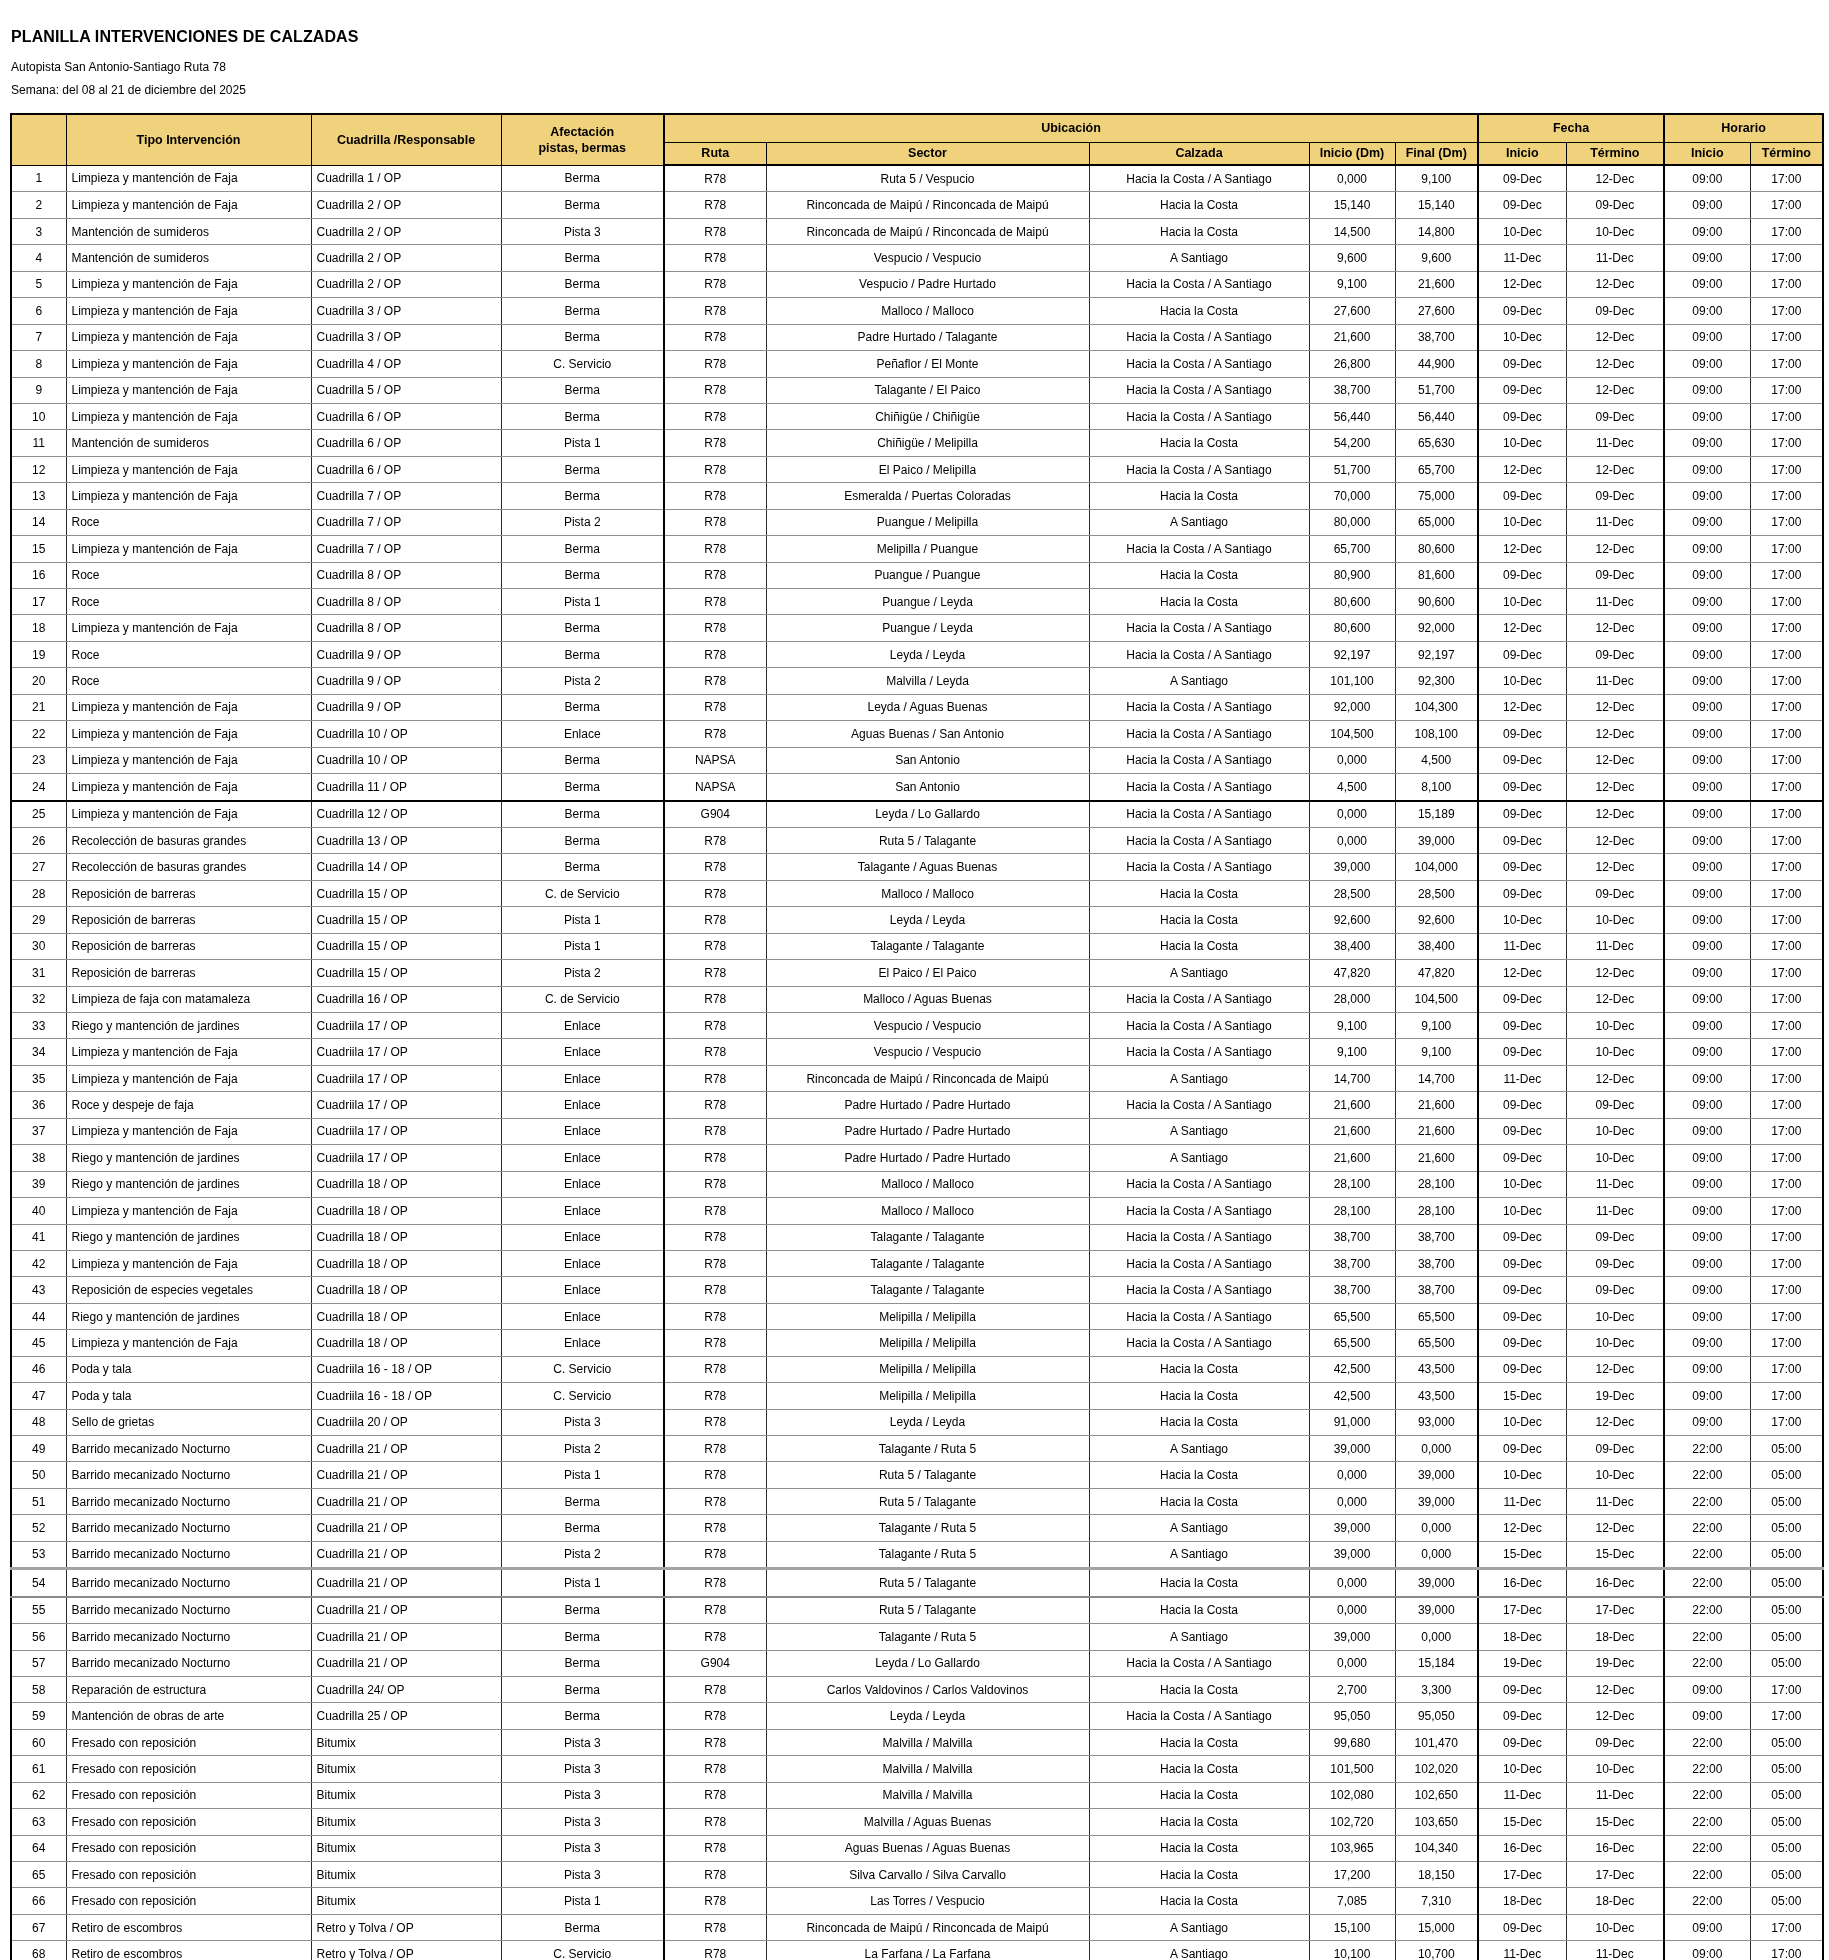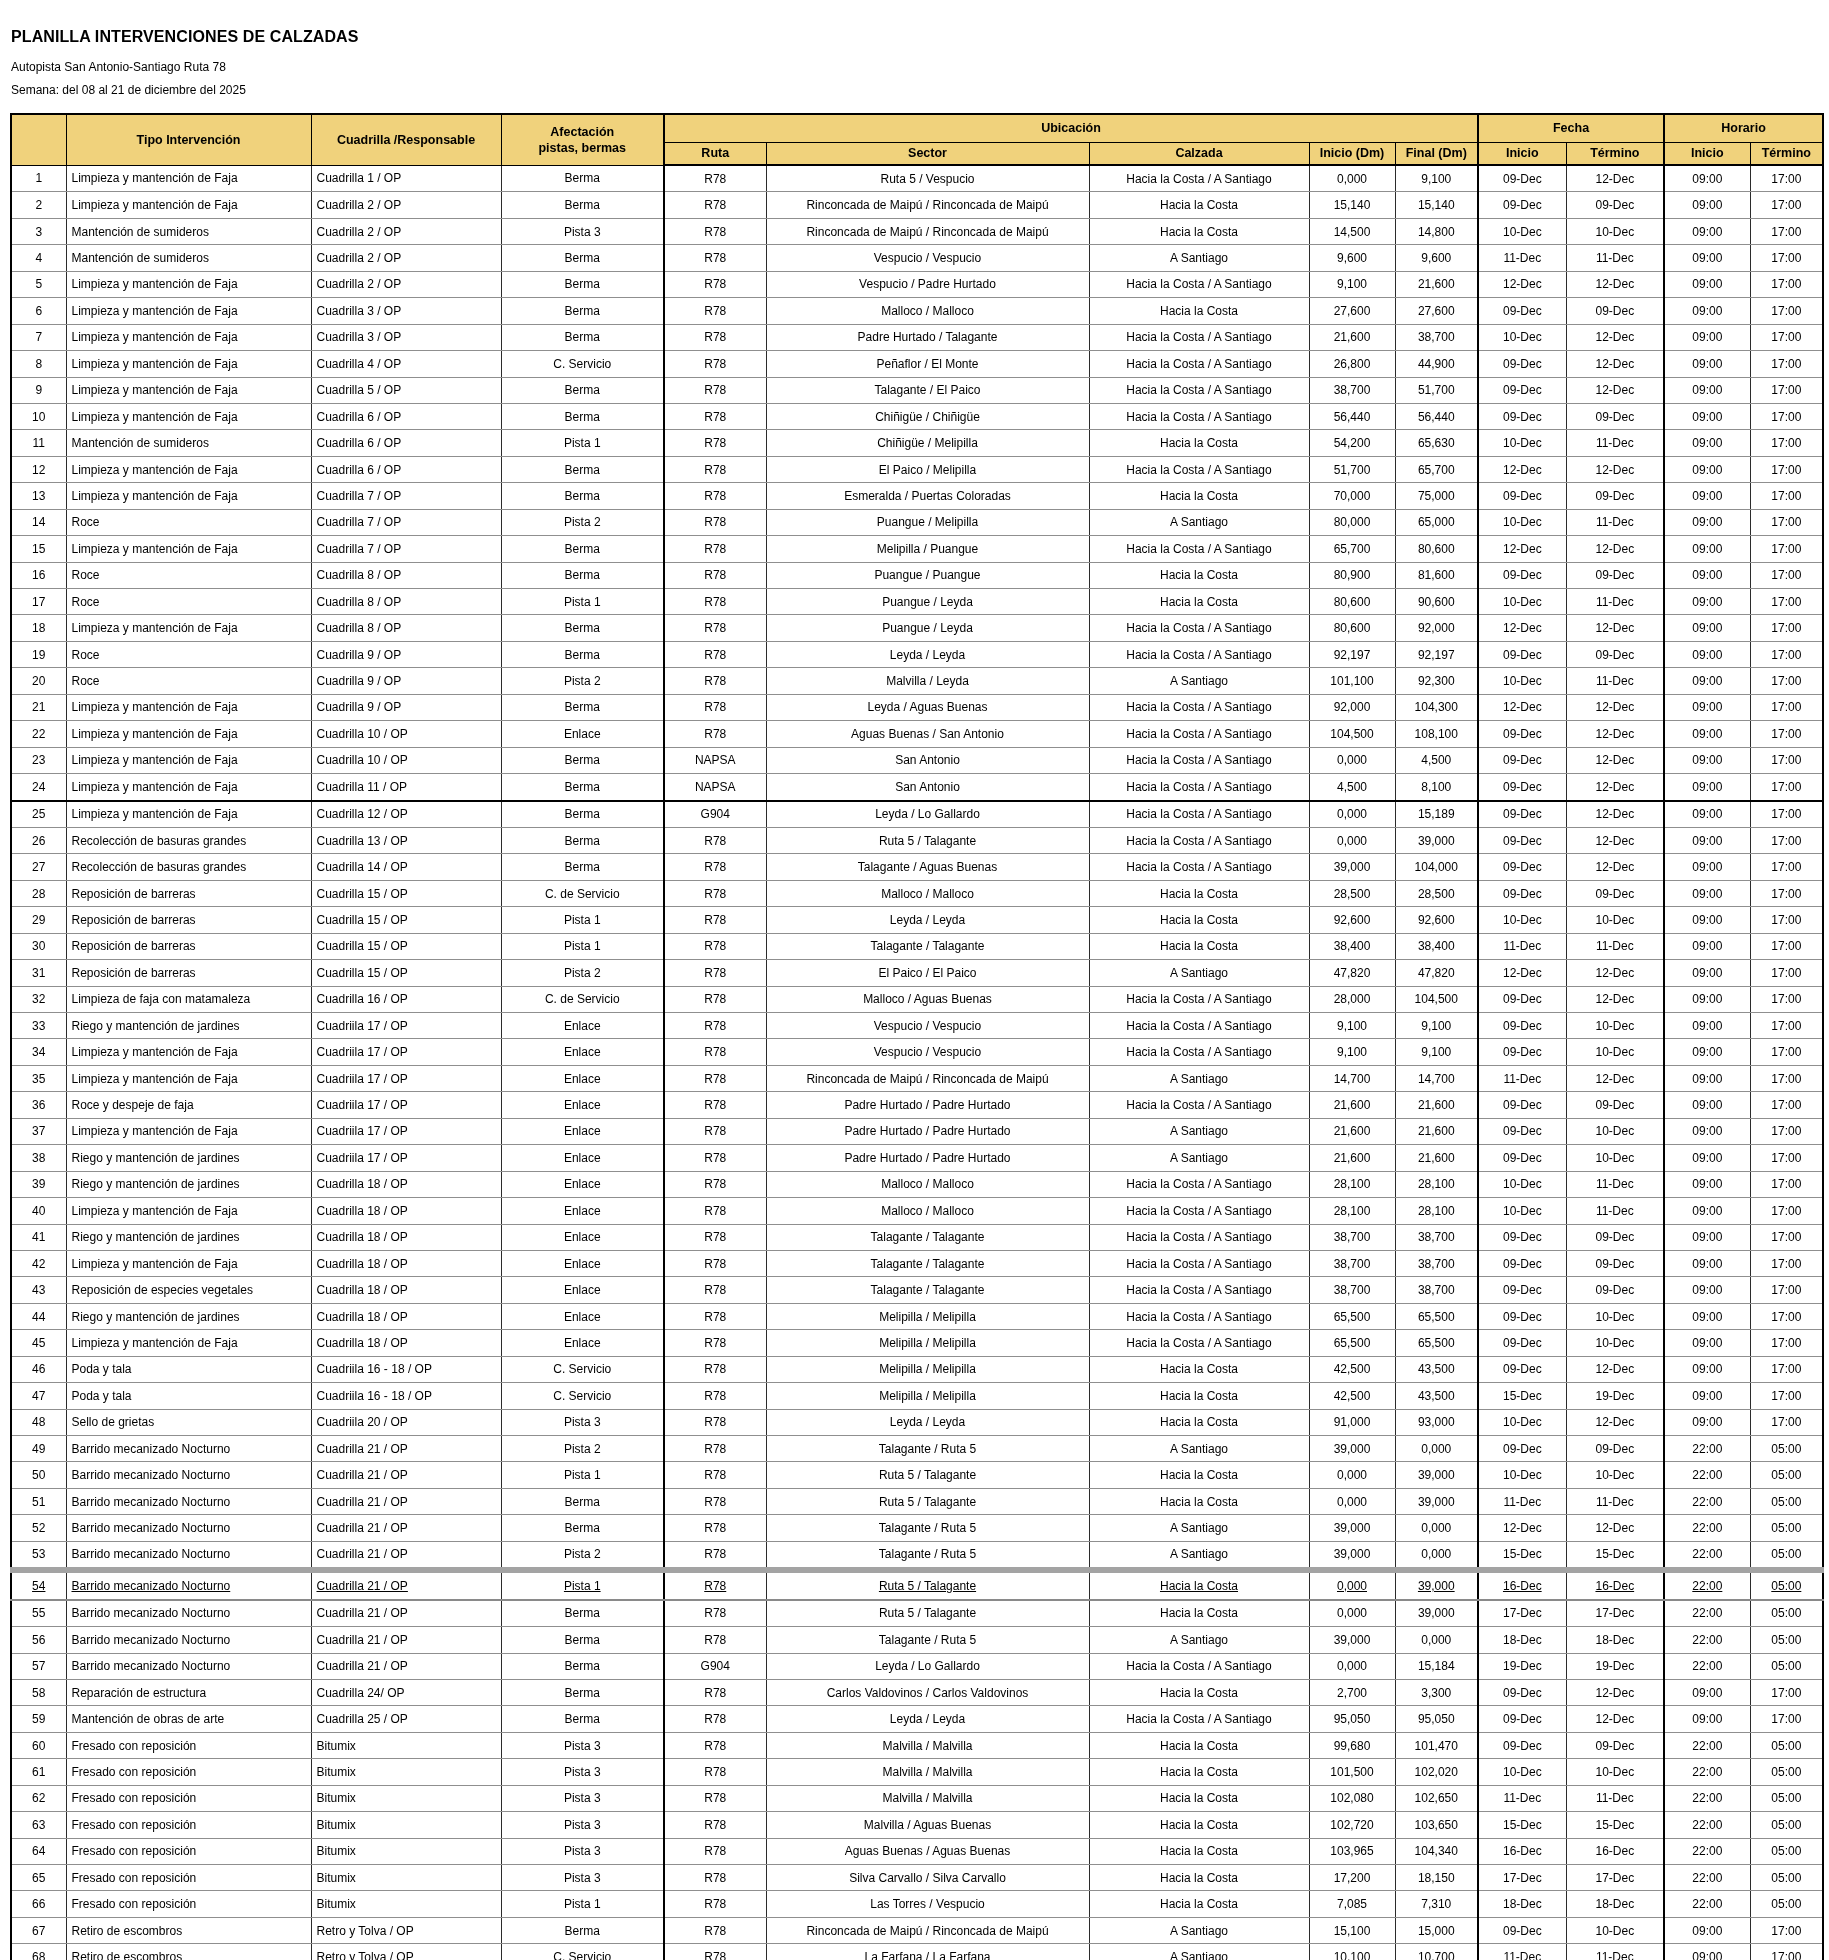--- a/index.html
+++ b/index.html
@@ -64,21 +64,21 @@
   tbody td.col-tipo, tbody td.col-cuadrilla {
     text-align: left;
     padding-left: 5px;
   }
   
   .gb-ubicacion { border-left-width: 2px !important; border-left-color:#000 !important; }
   .gb-fecha     { border-left-width: 2px !important; border-left-color:#000 !important; }
   .gb-horario   { border-left-width: 2px !important; border-left-color:#000 !important; }
   
   tbody tr:nth-child(24) td { border-bottom: 2px solid #000; margin-left: 20px; }
-  tbody tr:nth-child(54) td { border-top: 6px solid #a3a3a3; border-bottom: 2px solid #8a8a8a; text-decoration: underline; }
+  tbody tr:nth-child(54) td { border-top: 3px solid #a3a3a3; border-bottom: 2px solid #8a8a8a; }
   tbody tr:nth-child(70) td { border-bottom: 2px solid #000; }
 </style>
 </head>
 <body>
 
 <div class="doc-title">PLANILLA INTERVENCIONES DE CALZADAS</div>
 <div class="doc-subtitles">
   <div>Autopista San Antonio-Santiago Ruta 78</div>
   <div>Semana: del 08 al 21 de diciembre del 2025</div>
 </div>

